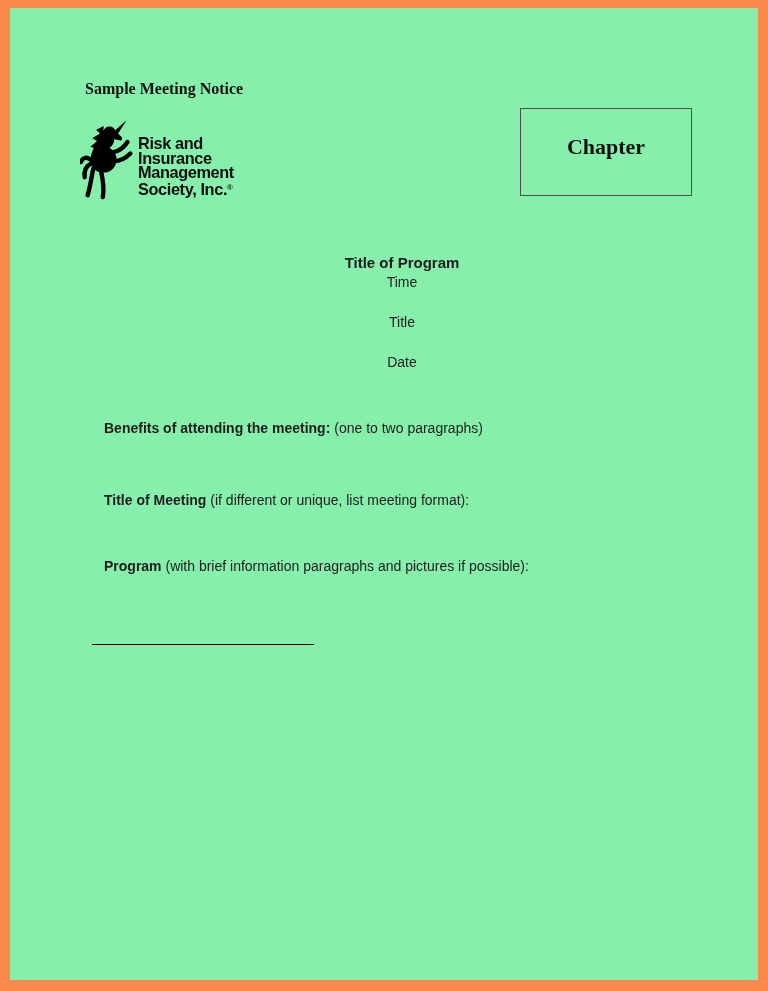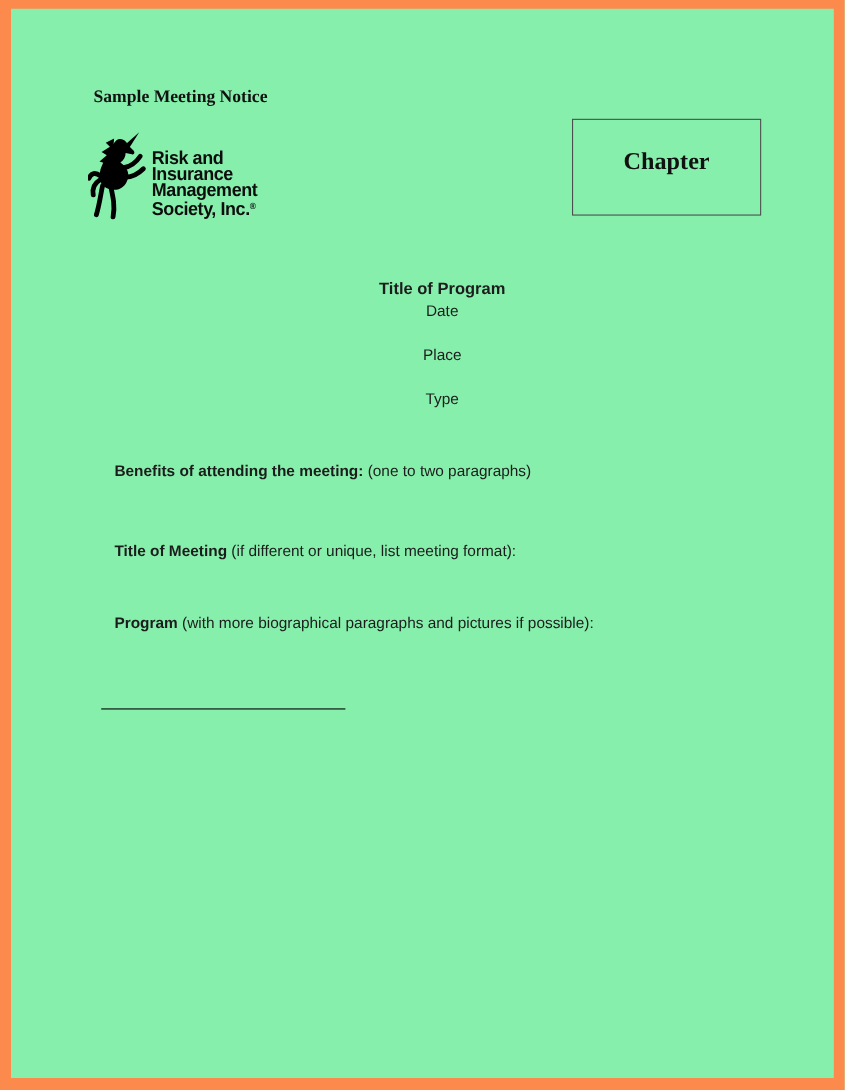--- a/index.html
+++ b/index.html
@@ -97,34 +97,34 @@
     <div>Insurance</div>
     <div>Management</div>
     <div><span>Society, Inc.</span><sup>®</sup></div>
   </div>
 
   <div class="abs chapter-box">
     <div>Chapter</div>
   </div>
 
   <div class="abs centered program-title">Title of Program</div>
-  <div class="abs centered program-date">Date</div>
-  <div class="abs centered program-time">Place</div>
-  <div class="abs centered program-place">Type</div>
+  <div class="abs centered program-date">Time</div>
+  <div class="abs centered program-time">Title</div>
+  <div class="abs centered program-place">Date</div>
 
   <div class="abs section sec-benefits">
     <span class="lbl">Benefits of attending the meeting:</span><span> (one to two paragraphs)</span>
   </div>
 
   <div class="abs section sec-type">
     <span class="lbl">Title of Meeting</span><span> (if different or unique, list meeting format):</span>
   </div>
 
   <div class="abs section sec-speakers">
-    <span class="lbl">Program</span><span> (with more biographical paragraphs and pictures if possible):</span>
+    <span class="lbl">Program</span><span> (with brief information paragraphs and pictures if possible):</span>
   </div>
 
   <div class="abs contact-line">
     <span class="blank"></span>
   </div>
 
 
 </div>
 
 </body></html>

